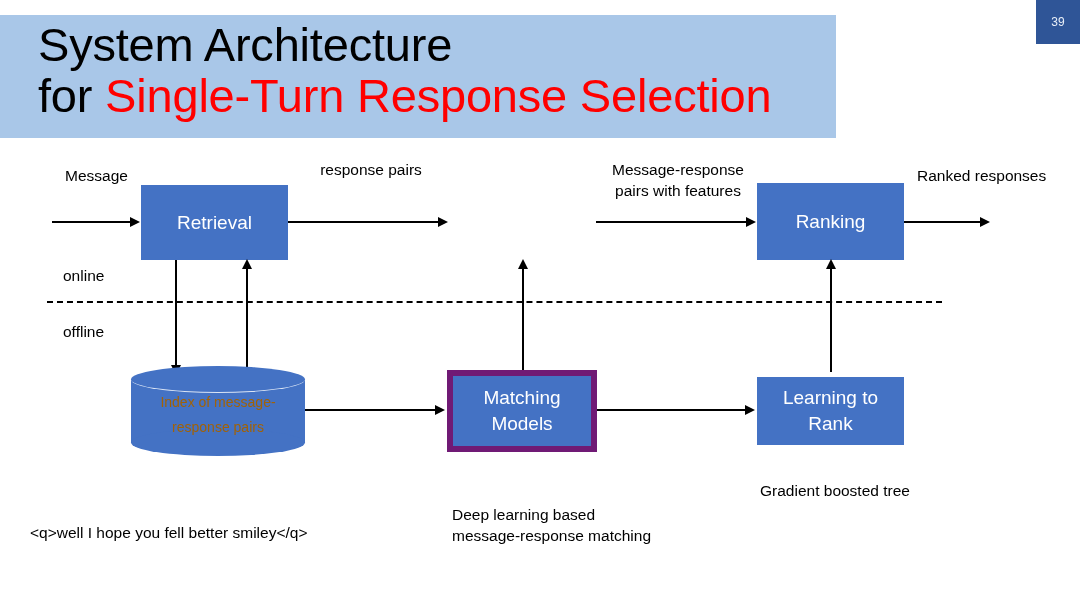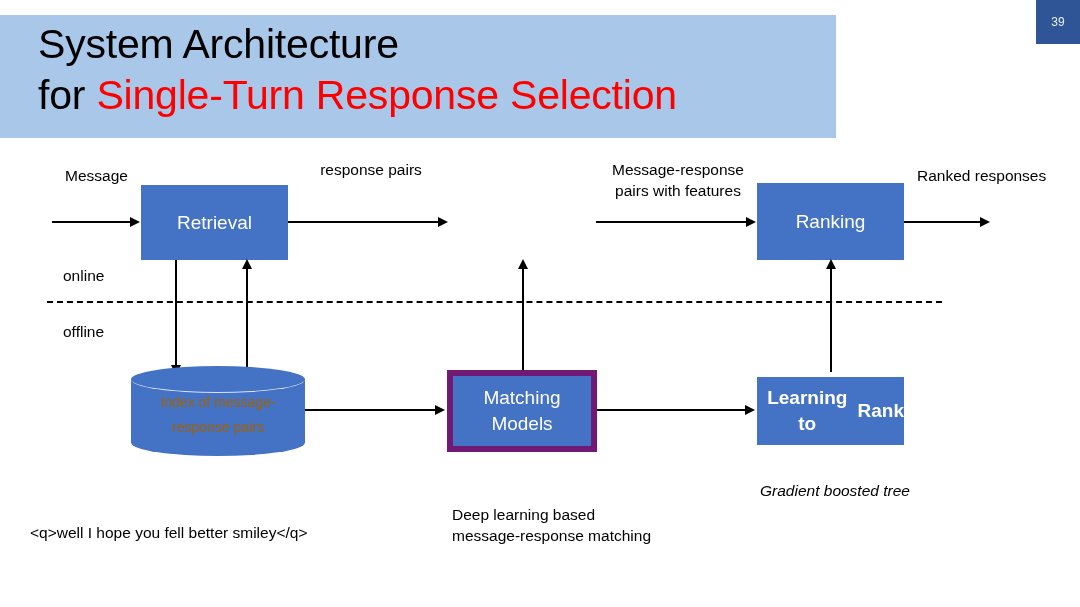--- a/index.html
+++ b/index.html
@@ -19,21 +19,21 @@
   .title-band {
     position: absolute;
     left: 0px; top: 15px;
     width: 836px; height: 123px;
     background: #A9C7E8;
   }
   .title-text {
     position: absolute;
     left: 38px; top: 19px;
     width: 790px;
-    font-size: 41px;
+    font-size: 47px;
     line-height: 51px;
     font-weight: 400;
     letter-spacing: -0.2px;
     white-space: nowrap;
   }
   .title-line { display: block; }
   .t-black { color: #000000; }
   .t-red { color: #FF0000; }
 
   
@@ -249,37 +249,37 @@
       <div>Index of message-</div>
       <div>response pairs</div>
     </div>
   </div>
 
   <div class="box red-outline" style="left:447px; top:370px; width:150px; height:82px; flex-direction:column;">
     <span>Matching</span>
     <span>Models</span>
   </div>
 
-  <div class="box" style="left:757px; top:377px; width:147px; height:68px; flex-direction:row;font-weight:bold;">
+  <div class="box" style="left:757px; top:377px; width:147px; height:68px; flex-direction:column;">
     <span>Learning to</span>
     <span>Rank</span>
   </div>
 
   <div class="hline" style="left:305px; top:409px; width:130px;"></div>
   <div class="arrow-r" style="left:435px; top:405px;"></div>
 
   <div class="hline" style="left:597px; top:409px; width:148px;"></div>
   <div class="arrow-r" style="left:745px; top:405px;"></div>
 
   <div class="caption" style="left:452px; top:504px; width:260px;">
     <div>Deep learning based</div>
     <div>message-response matching</div>
   </div>
 
-  <div class="caption" style="left:760px; top:480px;font-style:italic;">Gradient boosted tree</div>
+  <div class="caption" style="left:760px; top:480px;">Gradient boosted tree</div>
 
   <div class="transcript">
     <div>&lt;q&gt;well I hope you fell better smiley&lt;/q&gt;</div>
     
     
     
     
   </div>
 
 </div>

